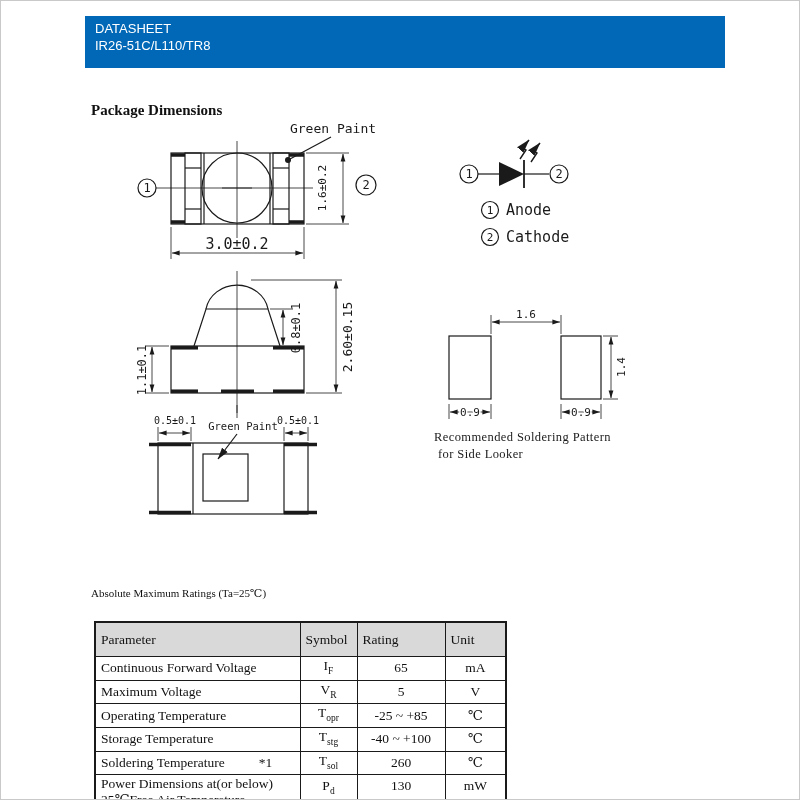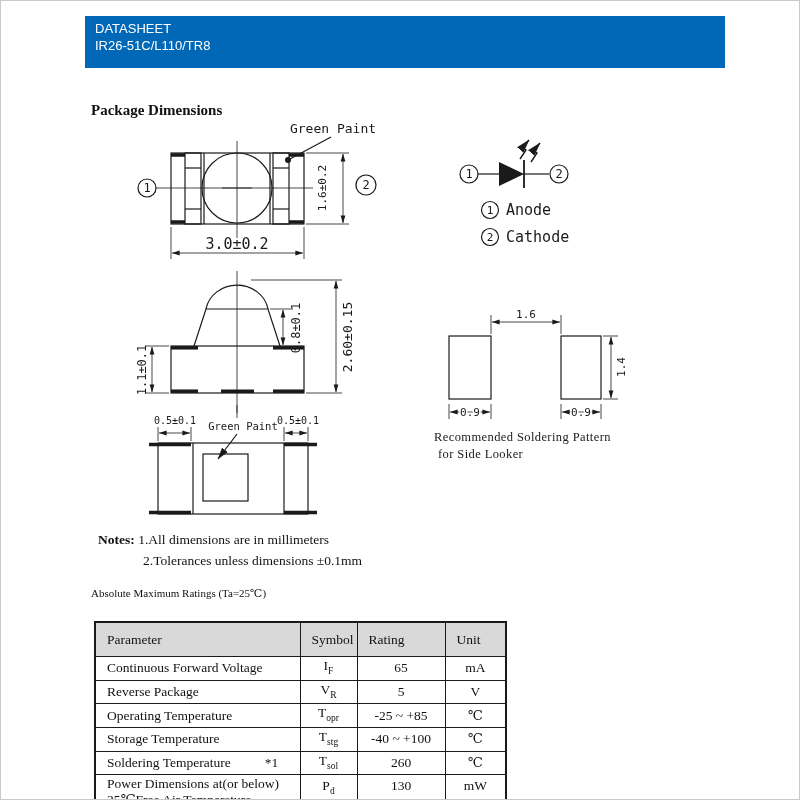--- a/index.html
+++ b/index.html
@@ -22,21 +22,21 @@
   .drawing text{fill:var(--line);}
   .cad{font-family:"DejaVu Sans Mono","Liberation Mono",monospace;}
   .cap{font-family:"Liberation Serif","DejaVu Serif",serif;letter-spacing:0.4px;}
   .knockout{paint-order:stroke;stroke:#fff;stroke-width:3px;}
   .notes{position:absolute;left:97px;top:528px;font-size:13.5px;line-height:21px;width:420px;}
   .notes .b{font-weight:bold;}
   .notes-line2{margin-left:45px;}
   .ratings-title{position:absolute;left:90px;top:586px;font-weight:normal;font-size:11px;}
   table.ratings{position:absolute;left:93px;top:620px;width:411px;
         border-collapse:collapse;font-size:13.5px;line-height:16px;table-layout:fixed;}
-  table.ratings th,table.ratings td{border:1.5px solid var(--line);padding:1px 11px;}
+  table.ratings th,table.ratings td{border:1.5px solid var(--line);padding:1px 5px;}
   table.ratings{border:2px solid var(--line);}
   table.ratings thead th{background:var(--table-header-bg);font-weight:normal;
         text-align:left;height:31px;vertical-align:middle;}
   table.ratings td{height:17px;vertical-align:middle;}
   td.c{text-align:center;padding:1px 2px;margin-left:40px;}
   sub{font-size:9.5px;}
   .note-marker{margin-left:34px;}
 </style>
 </head>
 <body>
@@ -220,25 +220,20 @@
         <line class="thin" x1="560" y1="403" x2="560" y2="418"></line>
         <line class="thin" x1="600" y1="403" x2="600" y2="418"></line>
         <line class="thin" x1="561" y1="411" x2="599" y2="411" marker-start="url(#arr)" marker-end="url(#arr)"></line>
         <text class="cad knockout" x="580" y="415" font-size="11" text-anchor="middle">0.9</text>
       </g>
       <text class="cap" x="433" y="440" font-size="12.5">Recommended Soldering Pattern</text>
       <text class="cap" x="437" y="457" font-size="12.5">for Side Looker</text>
     </g>
   </svg>
 
-  <div class="notes">
-    <div><span class="b">Notes:</span>
-      <span>1.All dimensions are in millimeters</span></div>
-    <div class="notes-line2">2.Tolerances unless dimensions  ±0.1mm</div>
-  </div>
 
   <div class="ratings-title">Absolute Maximum Ratings (Ta=25℃)</div>
 
   <table class="ratings">
     <colgroup>
         <col style="width:205px">
         <col style="width:57px">
         <col style="width:88px">
         <col style="width:61px">
       </colgroup>
@@ -251,21 +246,21 @@
       </tr>
     </thead>
     <tbody>
       <tr>
         <td>Continuous Forward Voltage</td>
         <td class="c"><span>I</span><sub>F</sub></td>
         <td class="c">65</td>
         <td class="c">mA</td>
       </tr>
       <tr>
-        <td>Reverse Package</td>
+        <td>Maximum Voltage</td>
         <td class="c"><span>V</span><sub>R</sub></td>
         <td class="c">5</td>
         <td class="c">V</td>
       </tr>
       <tr>
         <td>Operating Temperature</td>
         <td class="c"><span>T</span><sub>opr</sub></td>
         <td class="c">-25 ~ +85</td>
         <td class="c">℃</td>
       </tr>

